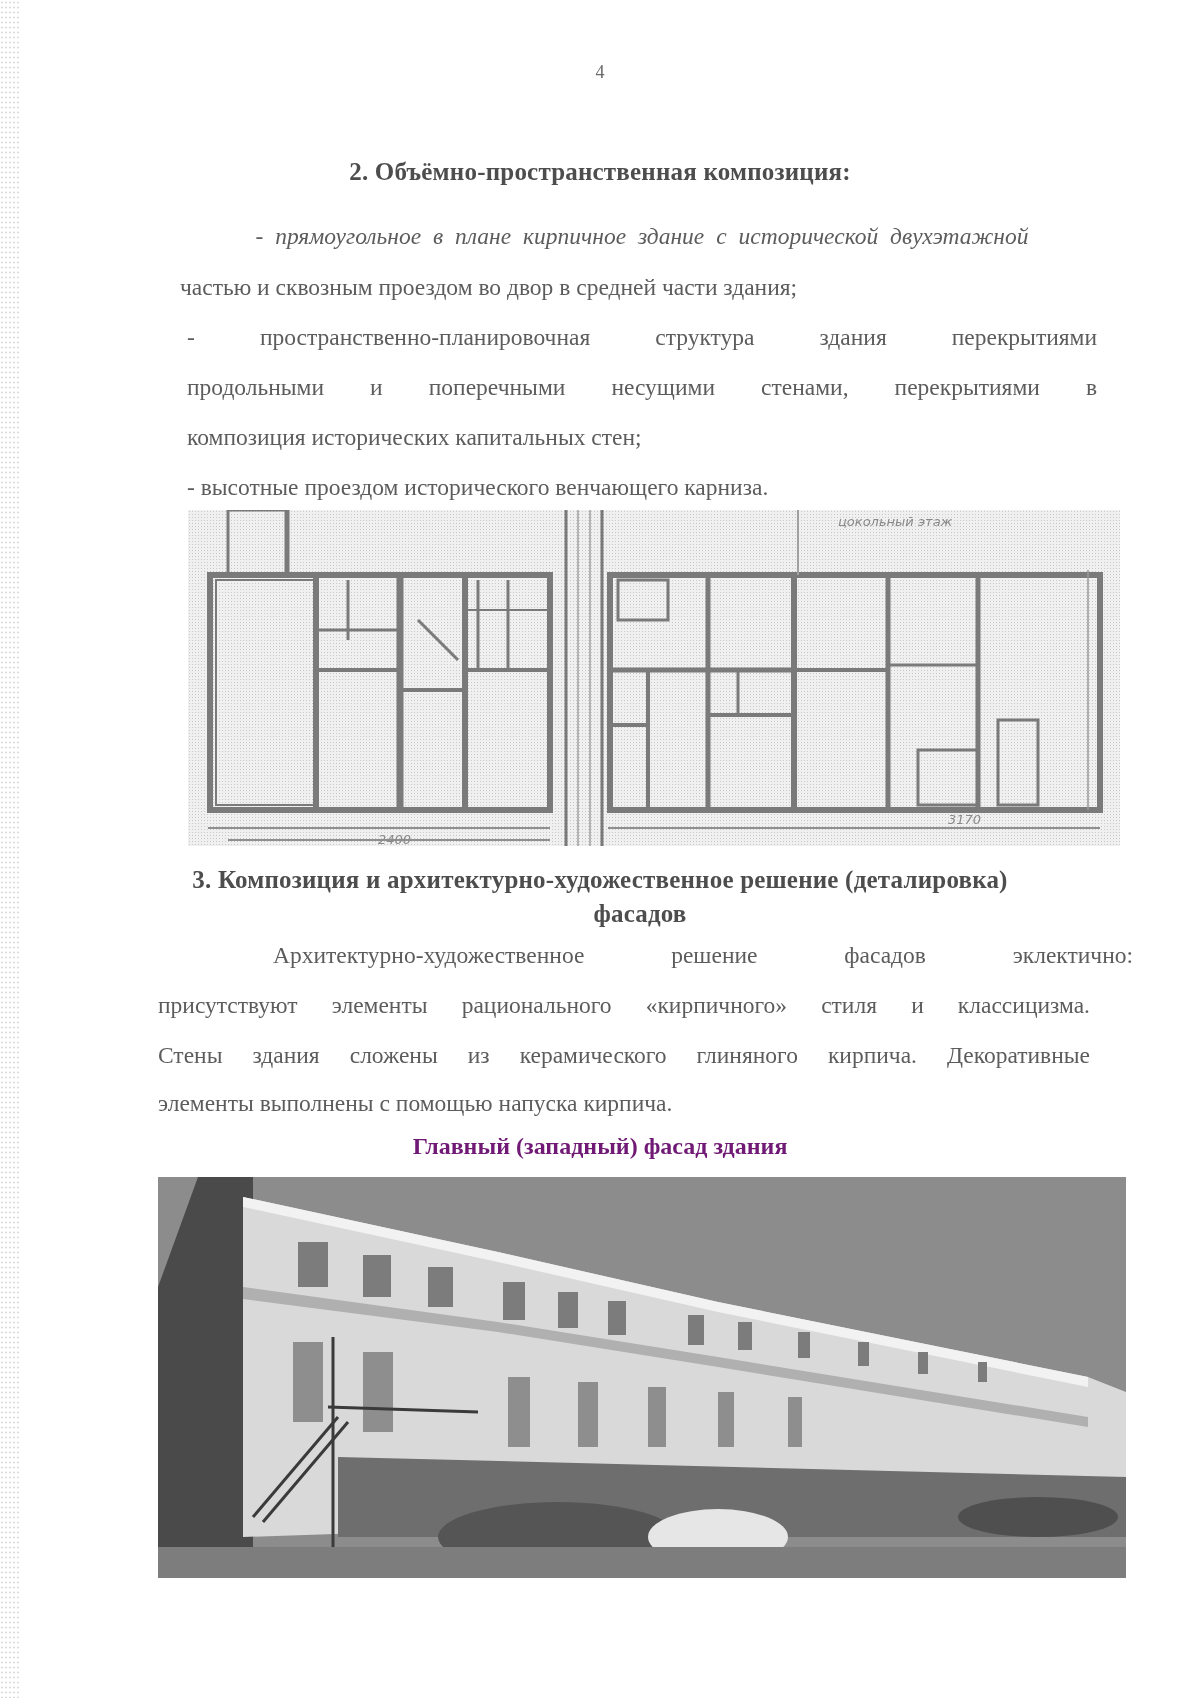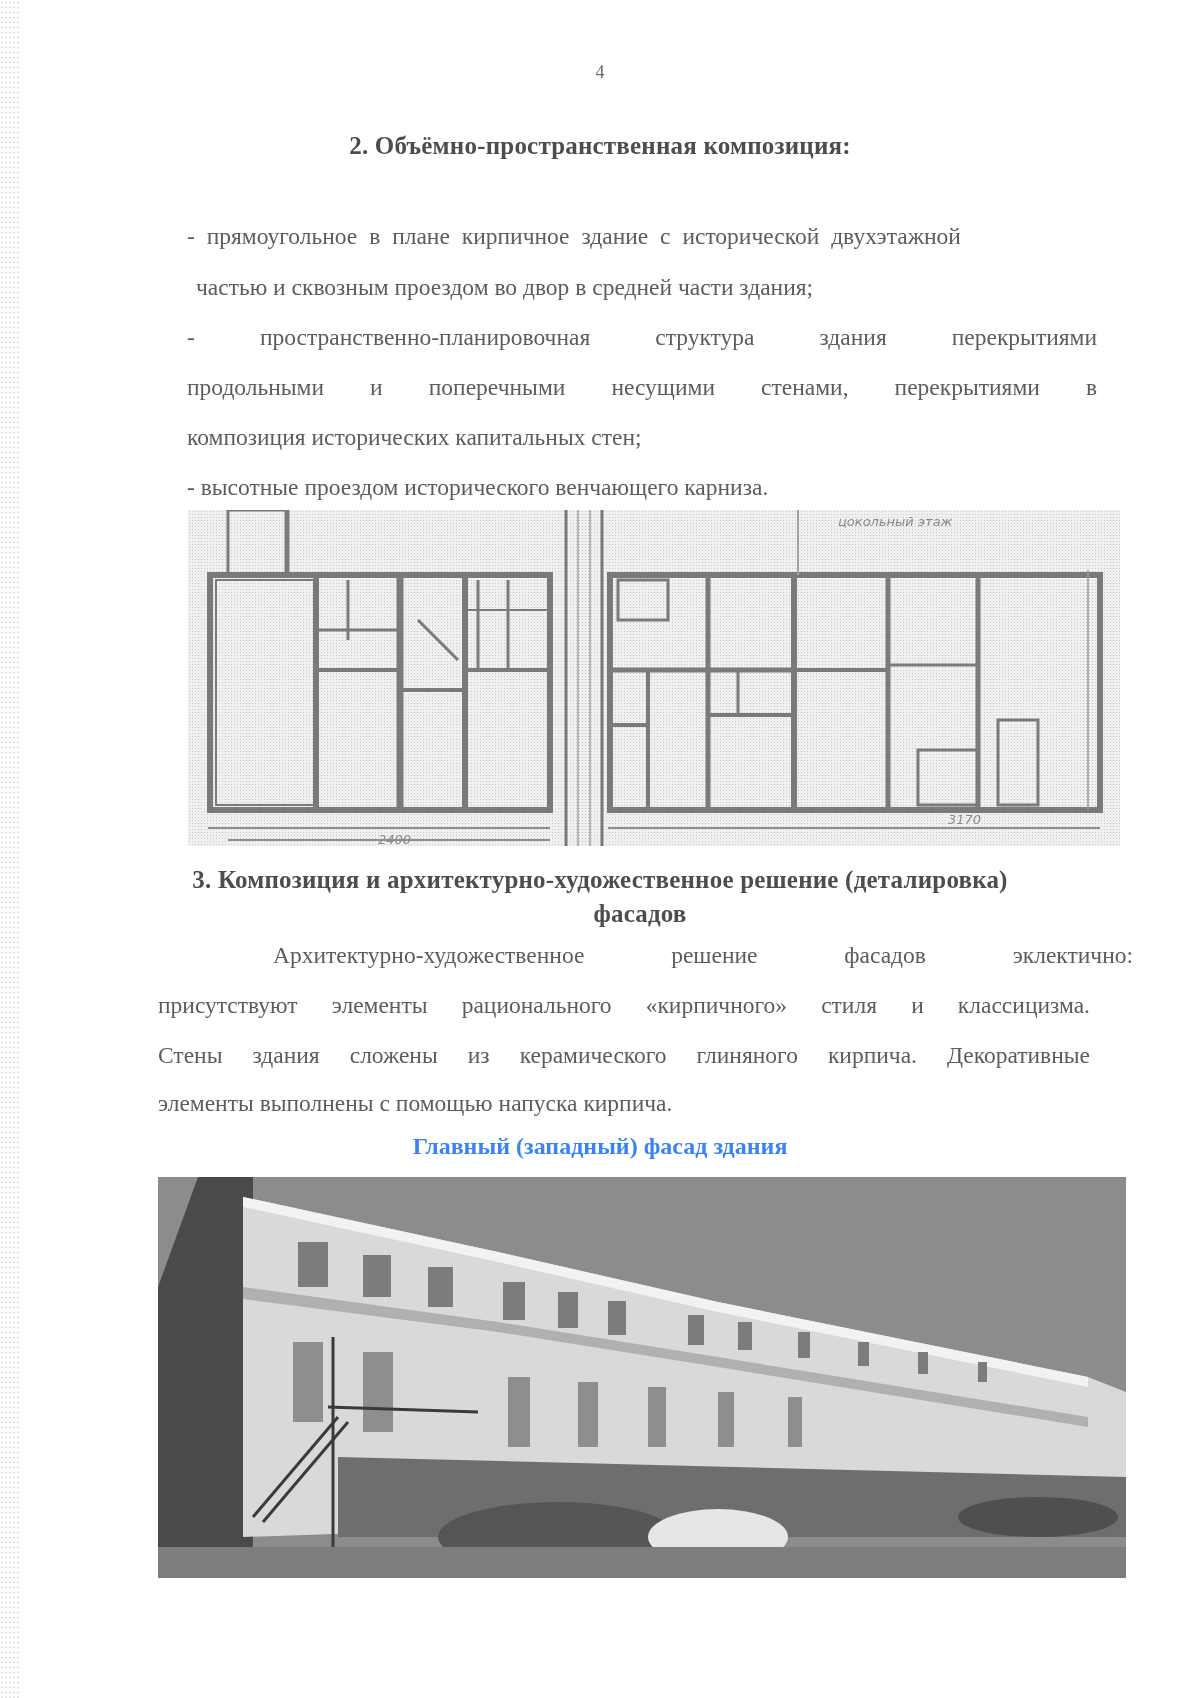--- a/index.html
+++ b/index.html
@@ -6,43 +6,43 @@
   body { width: 1200px; height: 1698px; position: relative; overflow: hidden;
          font-family: "Liberation Serif", "DejaVu Serif", serif; color: #5a5a5a; }
   .scan-edge { position: absolute; left: 0; top: 0; width: 20px; height: 1698px;
                background-image: radial-gradient(#bdbdbd 0.8px, transparent 1px);
                background-size: 4px 5px; opacity: 0.55; }
   .page-number { position: absolute; top: 62px; left: 0; width: 1200px; text-align: center;
                  font-size: 18px; color: #6a6a6a; }
   .heading { position: absolute; left: 0; width: 1200px; text-align: center; font-weight: bold;
              font-size: 25px; color: #4d4d4d; letter-spacing: 0.2px; }
   .line { position: absolute; font-size: 23.5px; color: #5c5c5c; white-space: nowrap; }
-  .justify { display: flex; justify-content: flex-start; }
+  .justify { display: flex; justify-content: center; font-style: italic; }
   .fig { position: absolute; overflow: hidden; }
   .plan { left: 188px; top: 510px; width: 932px; height: 336px;
           background-color: #f0f0f0;
           background-image: radial-gradient(#c8c8c8 0.7px, transparent 0.9px);
           background-size: 3px 3px; }
   .photo { left: 158px; top: 1177px; width: 968px; height: 401px; background: #8a8a8a; }
   .caption { position: absolute; left: 0; width: 1200px; text-align: center; font-weight: bold;
-             font-size: 24px; color: #3b82f6; }
+             font-size: 24px; color: #701a75; }
 </style>
 </head>
 <body>
 
 <div class="scan-edge"></div>
 
 <div class="page-number">4</div>
 
-<div class="heading" style="top:132px;">2. Объёмно-пространственная композиция:</div>
+<div class="heading" style="top:158px;">2. Объёмно-пространственная композиция:</div>
 
 <div class="line justify" style="left:187px; width:910px; top:223px;">
   <span style="white-space:pre; word-spacing:6px;">- прямоугольное в плане кирпичное здание с исторической двухэтажной</span>
 </div>
-<div class="line" style="left:196px; top:274px;">частью и сквозным проездом во двор в средней части здания;</div>
+<div class="line" style="left:180px; top:274px;">частью и сквозным проездом во двор в средней части здания;</div>
 
 <div class="line" style="left:187px; width:910px; top:324px; word-spacing:30px; text-align:justify; text-align-last:justify;">- пространственно-планировочная структура здания перекрытиями</div>
 <div class="line" style="left:187px; width:910px; top:374px; text-align:justify; text-align-last:justify;">продольными и поперечными несущими стенами, перекрытиями в</div>
 <div class="line" style="left:187px; top:424px;">композиция исторических капитальных стен;</div>
 
 <div class="line" style="left:187px; top:474px;">- высотные проездом исторического венчающего карниза.</div>
 
 <div class="fig plan">
   <svg width="932" height="336" viewBox="0 0 932 336">
     <g stroke="#7a7a7a" fill="none">

